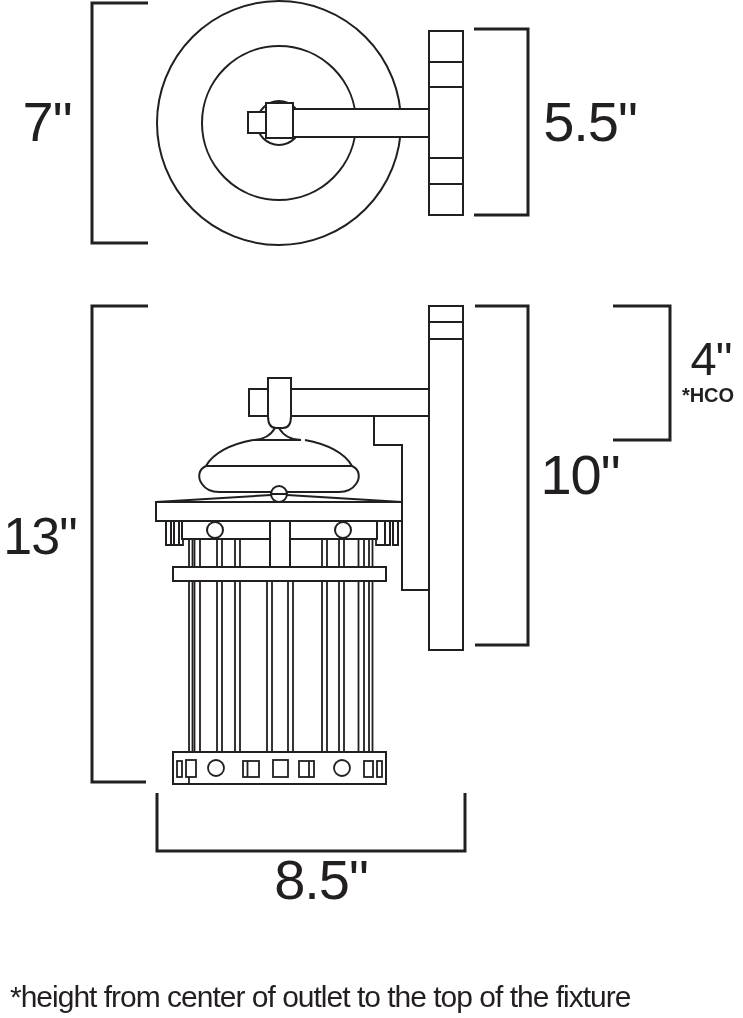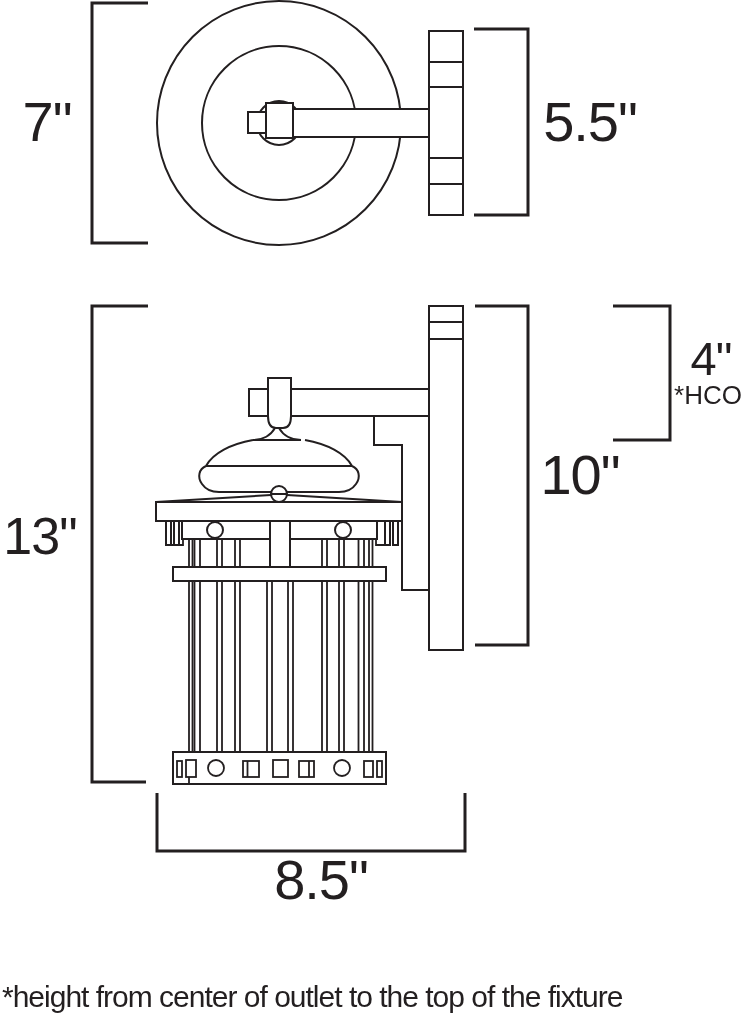--- a/index.html
+++ b/index.html
@@ -7,24 +7,24 @@
     position:relative;width:743px;height:1018px;background:var(--background,#fff);
     font-family:"Liberation Sans",sans-serif;overflow:hidden;
   }
   .canvas svg{position:absolute;left:0;top:0;}
   svg{stroke:var(--line,#231f20);fill:none;stroke-linecap:butt;stroke-linejoin:miter;}
   .dim{
     position:absolute;transform:translate(-50%,-50%);
     color:var(--line,#231f20);font-size:56px;letter-spacing:-1px;white-space:nowrap;line-height:1;
   }
   .dim.small{font-size:47px;}
-  .dim.note{font-size:26px;letter-spacing:0;}
+  .dim.note{font-size:20px;letter-spacing:0;font-weight:bold;}
   .dim.h13{font-size:52px;}
   .footnote{
-    position:absolute;left:2px;top:980px;color:var(--line,#231f20);
+    position:absolute;left:10px;top:980px;color:var(--line,#231f20);
     font-size:30px;letter-spacing:-1px;white-space:nowrap;line-height:1.1;text-align:center;
   }
 </style>
 </head>
 <body>
 
 <div class="canvas">
   <svg width="743" height="1018" viewBox="0 0 743 1018">
 
     <g stroke-width="2">

